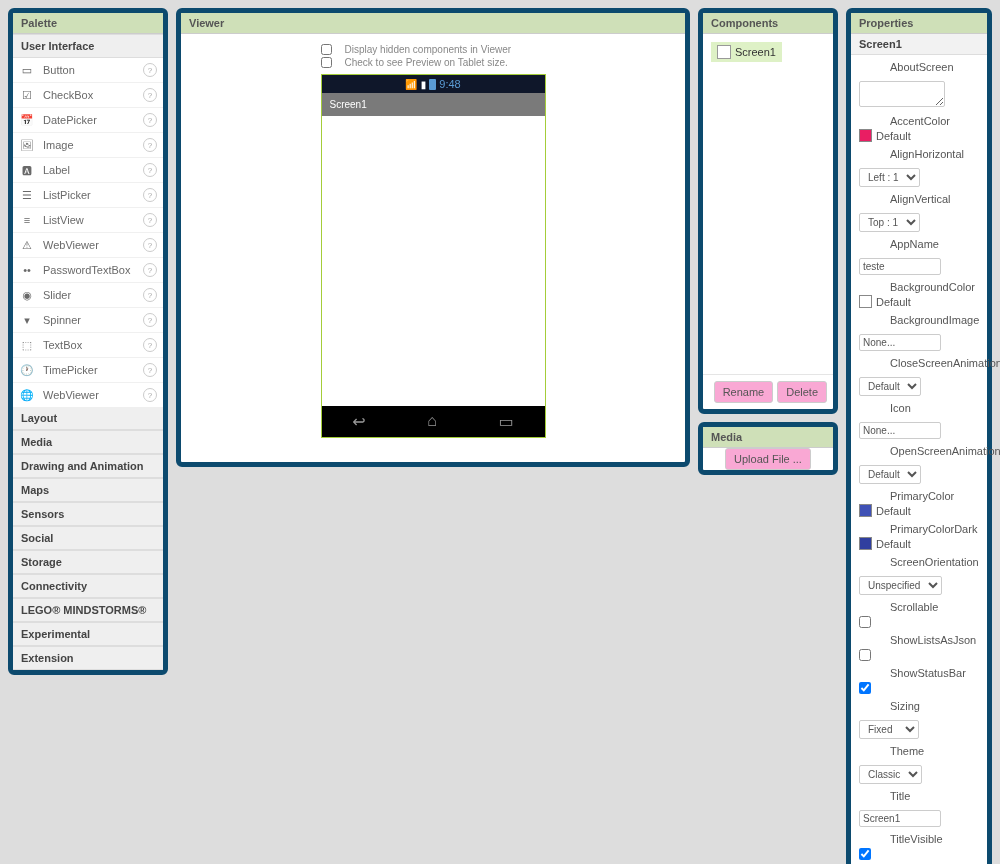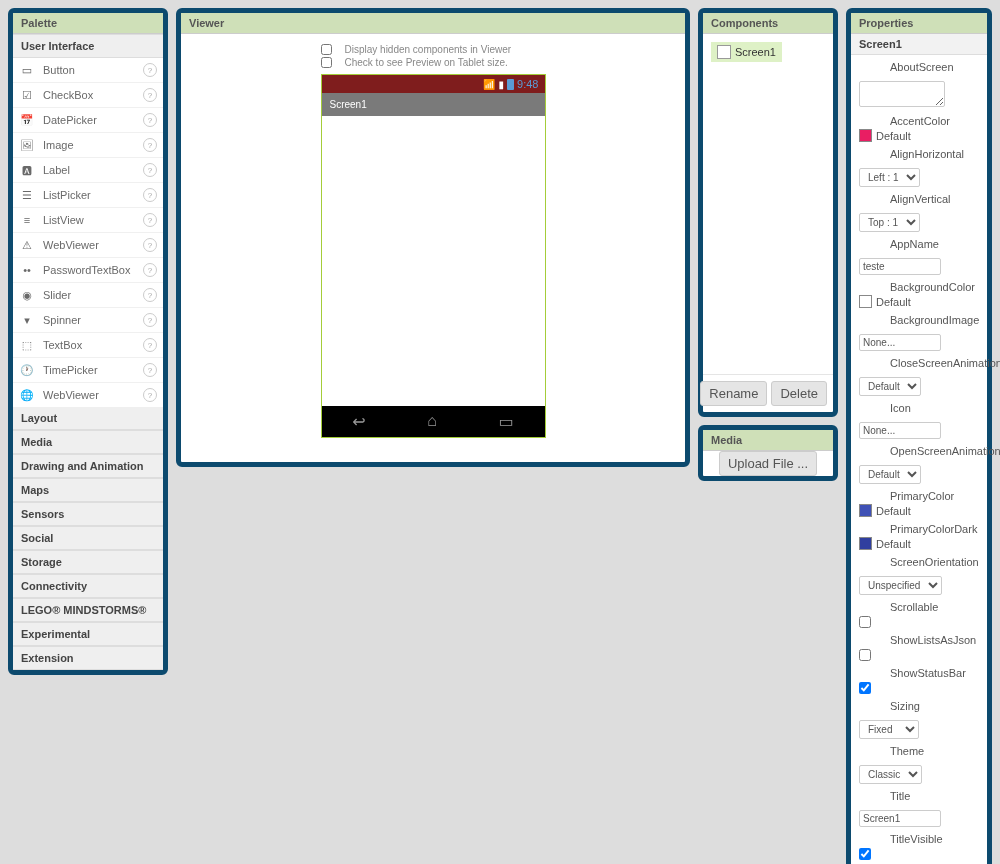--- a/index.html
+++ b/index.html
@@ -17,33 +17,33 @@
 .palette-items { background: #fff; }
 .palette-item { display: flex; align-items: center; padding: 4px 6px; font-size: 11px; color: #696969; border-bottom: 1px solid #f0f0f0; cursor: pointer; }
 .palette-item:last-child { border-bottom: none; }
 .p-icon { width: 16px; height: 16px; margin-right: 8px; display: inline-flex; align-items: center; justify-content: center; font-size: 11px; }
 .help-icon { margin-left: auto; width: 14px; height: 14px; border: 1px solid #ccc; border-radius: 50%; color: #aaa; font-size: 8px; display: flex; align-items: center; justify-content: center; }
 .viewer-body { padding: 10px 24px 24px; }
 .viewer-controls { display: flex; flex-direction: column; gap: 2px; margin-bottom: 6px; font-size: 10px; color: #888; width: 225px; margin-left: auto; margin-right: auto; }
 .viewer-controls label { display: flex; align-items: flex-start; gap: 13px; }
 .viewer-controls input { width: 11px; height: 11px; }
 .phone { width: 225px; margin: 0 auto; border: 1px solid #a4cd39; background: #000; }
-.statusbar { background: #7f1d1d; color: #fff; text-align: right; padding: 3px 6px; font-size: 11px; display: flex; justify-content: flex-end; align-items: center; gap: 3px; }
+.statusbar { background: #0f172a; color: #fff; text-align: right; padding: 3px 6px; font-size: 11px; display: flex; justify-content: center; align-items: center; gap: 3px; }
 .wifi::before { content: "📶"; font-size: 10px; }
 .sig::before { content: "▮"; color: #fff; font-size: 10px; }
 .batt { width: 7px; height: 11px; background: #5a9bd4; border-radius: 1px; display: inline-block; }
 .titlebar { background: #7a7a7a; color: #fff; padding: 6px 8px; font-size: 10px; }
 .screen-area { background: #fff; height: 290px; }
 .navbar { background: #000; display: flex; justify-content: space-around; padding: 6px 0; }
 .nav-ic { color: #999; font-size: 16px; }
 .comp-body { padding: 8px; height: 340px; }
 .comp-item { display: inline-flex; align-items: center; background: #def1c6; padding: 3px 6px; font-size: 11px; gap: 4px; cursor: pointer; }
 .comp-icon { width: 14px; height: 14px; border: 1px solid #999; background: #fff; display: inline-block; }
 .comp-btns { display: flex; gap: 4px; padding: 6px; justify-content: flex-end; border-top: 1px solid #e5e5e5; }
-.btn { background: #e5e5e5; border: 1px solid #ccc; border-radius: 3px; padding: 4px 8px; font-size: 13px; color: #555; cursor: pointer; }
+.btn { background: #f9a8d4; border: 1px solid #ccc; border-radius: 3px; padding: 4px 8px; font-size: 11px; color: #555; cursor: pointer; }
 .media-body { text-align: center; }
 .props-body { padding: 6px 8px; font-size: 11px; color: #555; }
 .prop { margin-bottom: 6px; }
 .prop-label { font-size: 11px; color: #555; display: block; margin-bottom: 2px; margin-left: 31px; }
 .prop input[type="text"], .prop textarea, .prop select { width: 82px; font-size: 10px; padding: 2px 3px; border: 1px solid #ccc; border-radius: 2px; background: #fff; color: #555; font-family: inherit; margin-top: 6px; }
 .prop textarea { width: 86px; height: 26px; resize: both; }
 .prop select { width: auto; min-width: 60px; padding: 2px 4px; }
 .color-row { display: flex; align-items: center; gap: 4px; }
 .swatch { width: 13px; height: 13px; border: 1px solid #888; display: inline-block; }
 .sw-pink { background: #e91e63; }

